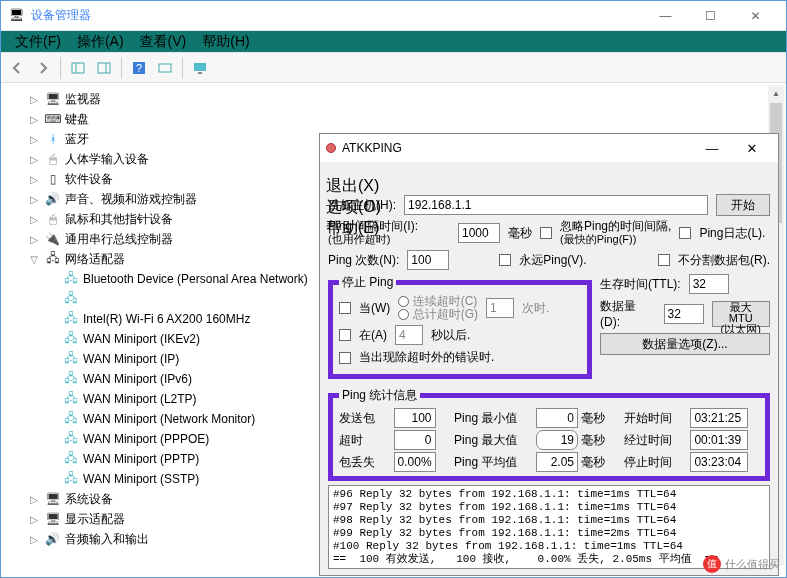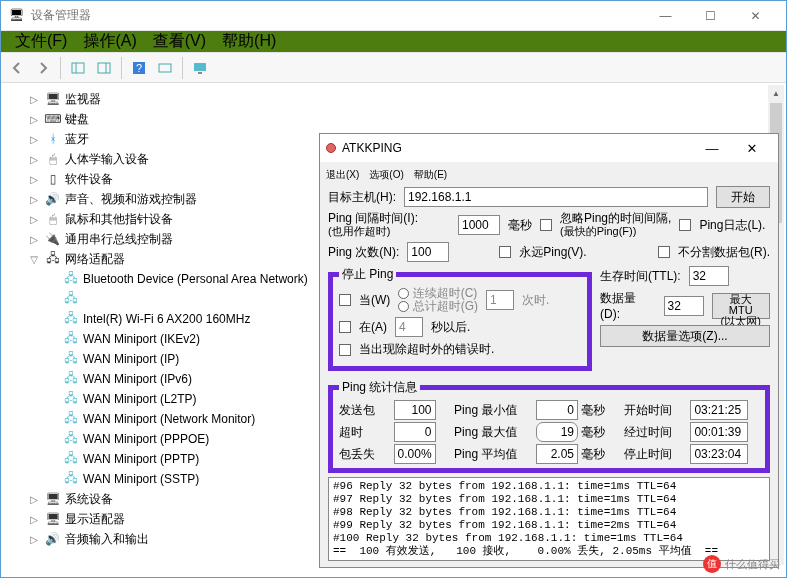--- a/index.html
+++ b/index.html
@@ -1,23 +1,23 @@
 <!DOCTYPE html>
 <html><head>
 <meta charset="utf-8">
 <style>
 * { box-sizing: border-box; margin: 0; padding: 0; font-family: "Microsoft YaHei", "SimSun", sans-serif; }
 body { background: #fff; width: 787px; height: 578px; position: relative; overflow: hidden; border: 1px solid #5b9bd5; }
 
 
 .titlebar { height: 30px; background: #fff; border-bottom: 1px solid #e5e5e5; display: flex; align-items: center; padding: 0 8px; font-size: 12px; }
 .titlebar .t-icon { width: 16px; height: 16px; margin-right: 6px; display: inline-block; }
-.titlebar .t-title { flex: 1; color: #737373; }
+.titlebar .t-title { flex: 1; color: #3b82f6; }
 .titlebar .winbtn { width: 45px; height: 28px; display: flex; align-items: center; justify-content: center; color: #666; }
-.menubar { height: 22px; background: #4d7c0f; display: flex; align-items: center; padding: 0 6px; font-size: 16px; border-bottom: 1px solid #e5e5e5; }
+.menubar { height: 22px; background: #0f766e; display: flex; align-items: center; padding: 0 6px; font-size: 14px; border-bottom: 1px solid #e5e5e5; }
 .menubar .mi { padding: 2px 8px; }
 .toolbar { height: 30px; background: #f7f7f7; display: flex; align-items: center; padding: 0 4px; gap: 2px; border-bottom: 1px solid #ddd; }
 .toolbar .tb { width: 24px; height: 24px; display: flex; align-items: center; justify-content: center; border: 1px solid transparent; }
 .toolbar .sep { width: 1px; height: 22px; background: #ccc; margin: 0 3px; }
 .tree { position: absolute; top: 84px; left: 2px; right: 12px; bottom: 12px; overflow: hidden; font-size: 12px; padding: 4px 6px; background: #fff; }
 .node { display: flex; align-items: center; height: 20px; }
 .tw { width: 14px; text-align: center; color: #777; font-size: 10px; }
 .ic { width: 16px; height: 16px; margin: 0 4px; display: inline-flex; align-items: center; justify-content: center; font-size: 12px; }
 .lbl { white-space: nowrap; }
 .indent1 { padding-left: 18px; }
@@ -27,21 +27,21 @@
 .vscroll { position: absolute; right: 2px; top: 84px; bottom: 12px; width: 16px; background: #f0f0f0; }
 .vscroll .arr { height: 16px; background: #f0f0f0; display: flex; align-items: center; justify-content: center; color: #666; font-size: 8px; }
 .vscroll .thumb { position: absolute; left: 2px; right: 2px; top: 18px; height: 120px; background: #cdcdcd; }
 
 
 .pingwin { position: absolute; left: 318px; top: 132px; width: 460px; background: #f0f0f0; border: 1px solid #888; font-size: 12px; }
 .pingwin .ptitle { height: 28px; background: #fff; display: flex; align-items: center; padding: 0 6px; }
 .pingwin .ptitle .dot { width: 10px; height: 10px; border-radius: 50%; background: #e06666; margin-right: 6px; border: 1px solid #a33; }
 .pingwin .ptitle .pt { flex: 1; font-size: 12px; }
 .pingwin .ptitle .pb { width: 40px; text-align: center; font-size: 13px; }
-.pingwin .pmenu { height: 20px; display: flex; padding: 6px 6px; font-size: 10px; background: #f0f0f0; }
+.pingwin .pmenu { height: 20px; display: flex; padding: 14px 6px; font-size: 16px; background: #f0f0f0; flex-direction: column; }
 .pingwin .pmenu .pm { margin-right: 10px; }
 .pingwin .body { padding: 4px 8px 6px 8px; }
 .row { display: flex; align-items: center; margin-bottom: 4px; gap: 8px; }
 .lab { white-space: nowrap; }
 .inp { background: #fff; border: 1px solid #888; height: 18px; padding: 9px 3px; font-size: 12px; font-family: inherit; }
 .btn { background: #e1e1e1; border: 1px solid #888; height: 22px; padding: 0 14px; font-size: 12px; }
 .chk { width: 12px; height: 12px; border: 1px solid #666; display: inline-block; background: #fff; vertical-align: middle; }
 .rad { width: 11px; height: 11px; border: 1px solid #666; border-radius: 50%; display: inline-block; background: #fff; vertical-align: middle; }
 fieldset { border: 5px solid #6d28d9; padding: 4px 6px; margin-bottom: 4px; }
 fieldset legend { font-size: 12px; padding: 0 3px; }

